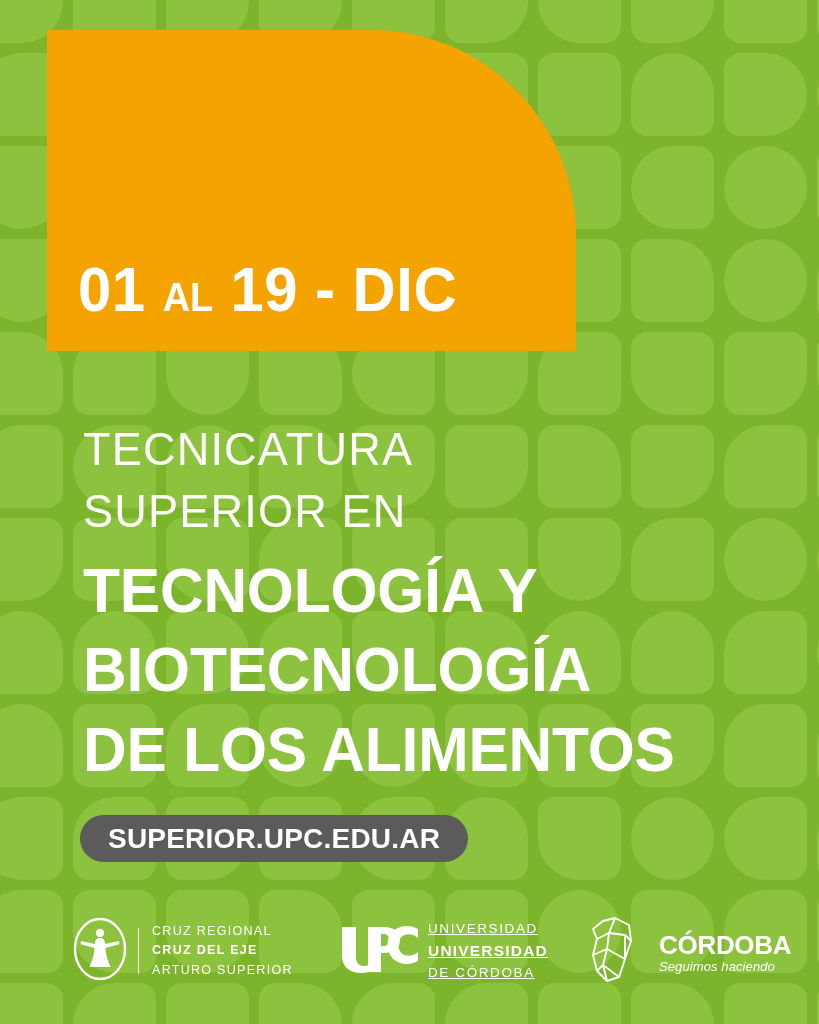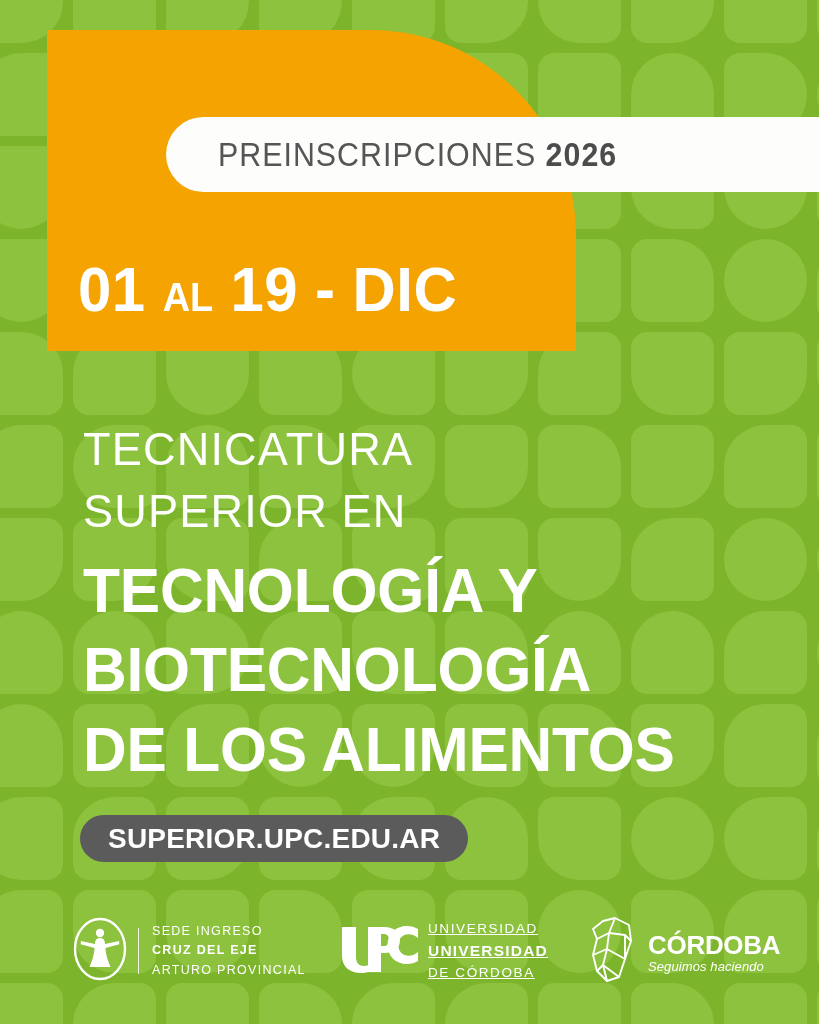--- a/index.html
+++ b/index.html
@@ -166,21 +166,21 @@
 
   .upc-text {
     font-size: 13.5px;
     line-height: 1.5;
     letter-spacing: 1.6px;
     white-space: nowrap;
     margin-left: 8px;
   }
   .upc-text .b { font-weight: 700; font-size: 15.5px; letter-spacing: 1.2px;}
 
-  .cba-text { margin-left: 7px; white-space: nowrap; }
+  .cba-text { margin-left: 18px; white-space: nowrap; }
   .cba-title {
     font-size: 26px;
     font-weight: 700;
     letter-spacing: -0.3px;
     line-height: 1;
   }
   .cba-sub {
     font-size: 13px;
     font-style: italic;
     letter-spacing: 0.1px;
@@ -311,25 +311,20 @@
       <div class="tile" style="left: 352px; top: 983px; width: 83px; height: 83px; background: rgb(140, 194, 62); border-radius: 41.5px 16px 16px;"></div>
       <div class="tile" style="left: 445px; top: 983px; width: 83px; height: 83px; background: rgb(140, 194, 62); border-radius: 41.5px 16px 16px;"></div>
       <div class="tile" style="left: 538px; top: 983px; width: 83px; height: 83px; background: rgb(140, 194, 62); border-radius: 16px 16px 16px 41.5px;"></div>
       <div class="tile" style="left: 631px; top: 983px; width: 83px; height: 83px; background: rgb(140, 194, 62); border-radius: 16px 41.5px 16px 16px;"></div>
       <div class="tile" style="left: 724px; top: 983px; width: 83px; height: 83px; background: rgb(140, 194, 62); border-radius: 16px 16px 41.5px 41.5px;"></div>
       <div class="tile" style="left: 817px; top: 983px; width: 83px; height: 83px; background: rgb(140, 194, 62); border-radius: 16px 16px 41.5px;"></div>
     </div>
 
   <div class="orange-block"></div>
 
-  <div class="pill-bar">
-    <div class="pill-text">
-      <span>PREINSCRIPCIONES</span><span>&nbsp;</span><span class="year">2026</span>
-    </div>
-  </div>
 
   <div class="date-line">
     <span>01</span><span>&nbsp;</span><span class="small">AL</span><span>&nbsp;</span><span>19</span><span>&nbsp;</span><span>-</span><span>&nbsp;</span><span>DIC</span>
   </div>
 
   <div class="title-light">TECNICATURA
 SUPERIOR EN</div>
 
   <div class="title-bold">TECNOLOGÍA Y
 BIOTECNOLOGÍA
@@ -344,23 +339,23 @@
     <div class="logo logo-sede">
       <span>
         <svg width="56" height="68" viewBox="0 0 56 68">
           <ellipse cx="28" cy="34" rx="25" ry="30" fill="none" stroke="#ffffff" stroke-width="2.4"></ellipse>
           <circle cx="28" cy="18" r="4.2" fill="#ffffff"></circle>
           <path d="M28 23 C24 23 23 26 23 29 L9 26 L8.6 29.2 L22.6 33 C22.2 40 20 46 17.5 52 L38.5 52 C36 46 33.8 40 33.4 33 L47.4 29.2 L47 26 L33 29 C33 26 32 23 28 23 Z" fill="#ffffff"></path>
         </svg>
       </span>
       <div class="sede-divider"></div>
       <div class="sede-text">
-        <div>SEDE INGRESO</div>
+        <div>CRUZ REGIONAL</div>
         <div class="b">CRUZ DEL EJE</div>
-        <div>ARTURO PROVINCIAL</div>
+        <div>ARTURO SUPERIOR</div>
       </div>
     </div>
 
     <div class="logo logo-upc">
       <span>
         <svg width="80" height="52" viewBox="0 0 80 52">
           <path d="M2 4 L16 4 L16 34 C16 40 19 43 24 43 C26.5 43 28.5 42.3 30 41 L30 48 C27.6 49.4 24.6 50 21.5 50 C10 50 2 44 2 33 Z" fill="#ffffff"></path>
           <path d="M28 4 L44 4 C54 4 60 9 60 17 C60 25 54 30 44 30 L41 30 L41 49 L28 49 Z M41 11 L41 23 L43.5 23 C47 23 49 21 49 17 C49 13 47 11 43.5 11 Z" fill="#ffffff"></path>
           <path d="M78 6 L78 15 C75.5 12.6 72.3 11.2 68.6 11.2 C62.5 11.2 58.4 15.6 58.4 22 C58.4 28.4 62.5 32.8 68.6 32.8 C72.3 32.8 75.5 31.4 78 29 L78 38 C74.8 40 71 41 67 41 C55.6 41 47.5 33 47.5 22 C47.5 11 55.6 3 67 3 C71 3 74.8 4 78 6 Z" fill="#ffffff"></path>
         </svg>

